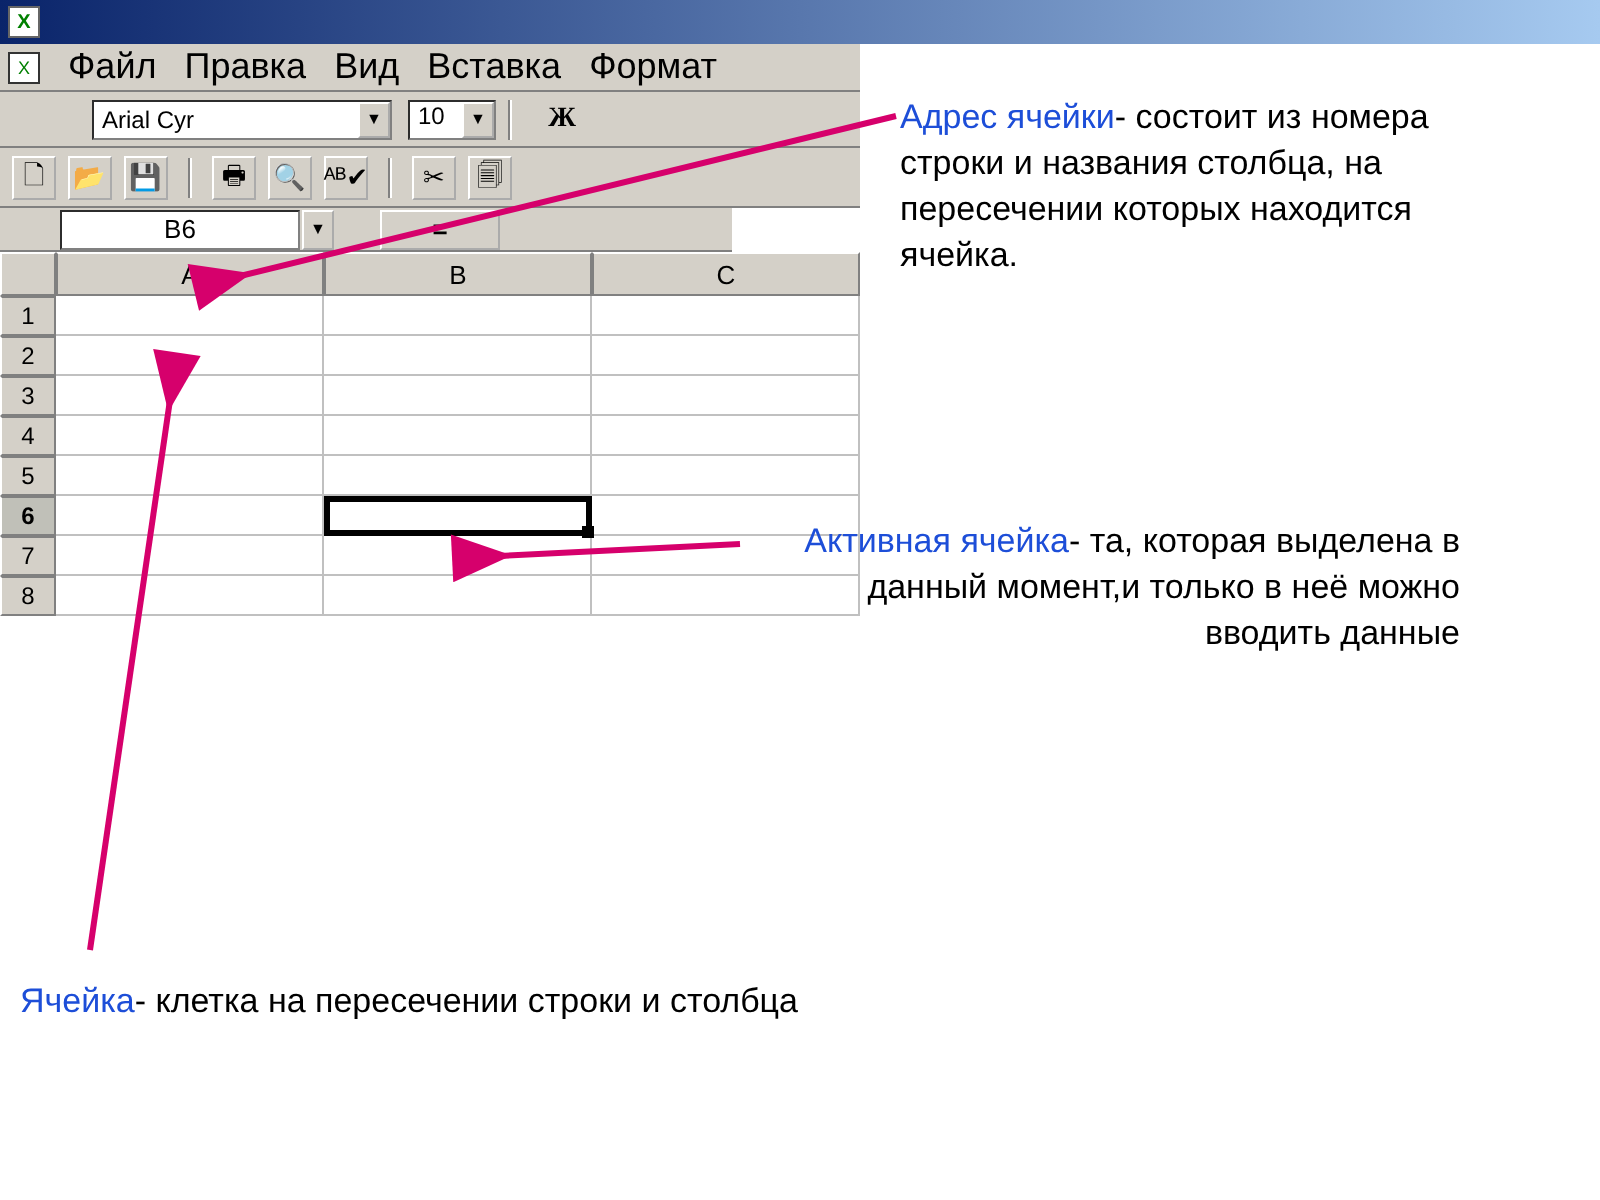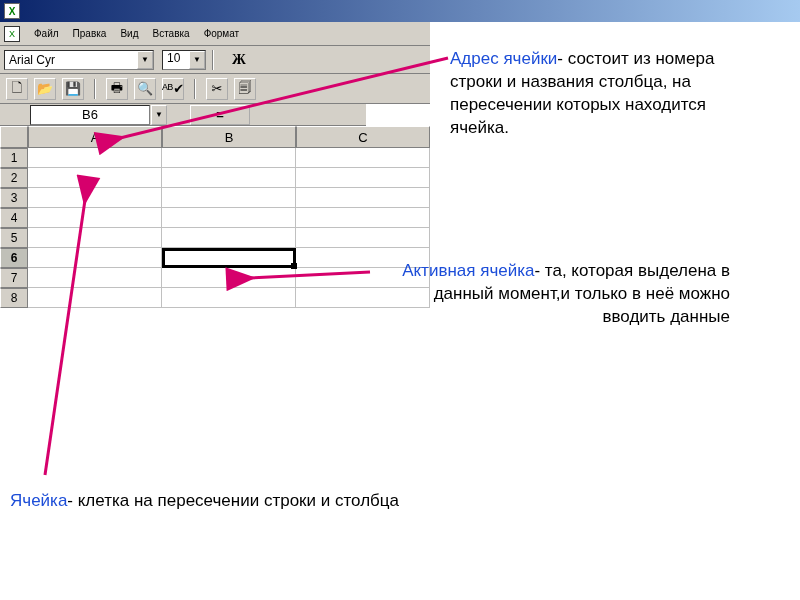--- a/index.html
+++ b/index.html
@@ -3,24 +3,24 @@
 <meta charset="utf-8">
 <style>
   * { box-sizing: border-box; margin: 0; padding: 0; }
   body { font-family: "MS Sans Serif", Tahoma, Arial, sans-serif; font-size: 12px; width: 800px; height: 600px; background: #fff; position: relative; }
   
   .titlebar { background: linear-gradient(to right, #0a246a, #a6caf0); height: 22px; display: flex; align-items: center; padding: 0 4px; color: #fff; font-weight: bold; }
   .titlebar .excel-icon { width: 16px; height: 16px; background: #fff; display: inline-flex; align-items: center; justify-content: center; color: #008000; font-size: 10px; font-weight: bold; margin-right: 4px; border: 1px solid #666; }
   
   .menubar { background: #d4d0c8; height: 24px; display: flex; align-items: center; padding: 0 4px; gap: 2px; border-bottom: 1px solid #808080; width: 430px; }
   .menubar .doc-icon { width: 16px; height: 16px; background: #fff; border: 1px solid #333; display: inline-flex; align-items: center; justify-content: center; font-size: 9px; color: #008000; margin-right: 6px; }
-  .menu-item { padding: 2px 6px; font-size: 10px; cursor: default; }
+  .menu-item { padding: 2px 6px; font-size: 18px; cursor: default; }
   
   .toolbar { background: #d4d0c8; height: 28px; display: flex; align-items: center; padding: 2px 4px; gap: 2px; border-bottom: 1px solid #808080; width: 430px; }
-  .font-select { width: 150px; height: 20px; background: #fff; border: 1px inset #808080; display: flex; align-items: center; padding: 0 4px; font-size: 12px; position: relative; }
+  .font-select { width: 150px; height: 20px; background: #fff; border: 1px inset #808080; display: flex; align-items: center; padding: 0 4px; font-size: 12px; position: relative; margin-left: 42px; }
   .font-select .dd { position: absolute; right: 0; top: 0; width: 16px; height: 18px; background: #d4d0c8; border: 1px outset #fff; display: flex; align-items: center; justify-content: center; font-size: 8px; }
   .size-select { width: 44px; height: 20px; background: #fff; border: 1px inset #808080; display: flex; align-items: flex-start; padding: 0 4px; font-size: 12px; position: relative; margin-left: 6px; }
   .size-select .dd { position: absolute; right: 0; top: 0; width: 16px; height: 18px; background: #d4d0c8; border: 1px outset #fff; display: flex; align-items: center; justify-content: center; font-size: 8px; }
   .divider { width: 2px; height: 20px; border-left: 1px solid #808080; border-right: 1px solid #fff; margin: 0 4px; }
   .bold-btn { width: 22px; height: 20px; display: flex; align-items: center; justify-content: center; font-family: serif; font-weight: bold; font-size: 14px; margin-left: 8px; border: 1px solid transparent; }
   
   .toolbar2 { background: #d4d0c8; height: 30px; display: flex; align-items: center; padding: 2px 6px; gap: 6px; border-bottom: 1px solid #808080; width: 430px; }
   .tbtn { width: 22px; height: 22px; border: 1px outset #fff; background: #d4d0c8; display: inline-flex; align-items: center; justify-content: center; font-size: 13px; cursor: pointer; }
   
   .namebox-row { background: #d4d0c8; height: 22px; display: flex; align-items: center; width: 366px; border-bottom: 1px solid #808080; }

